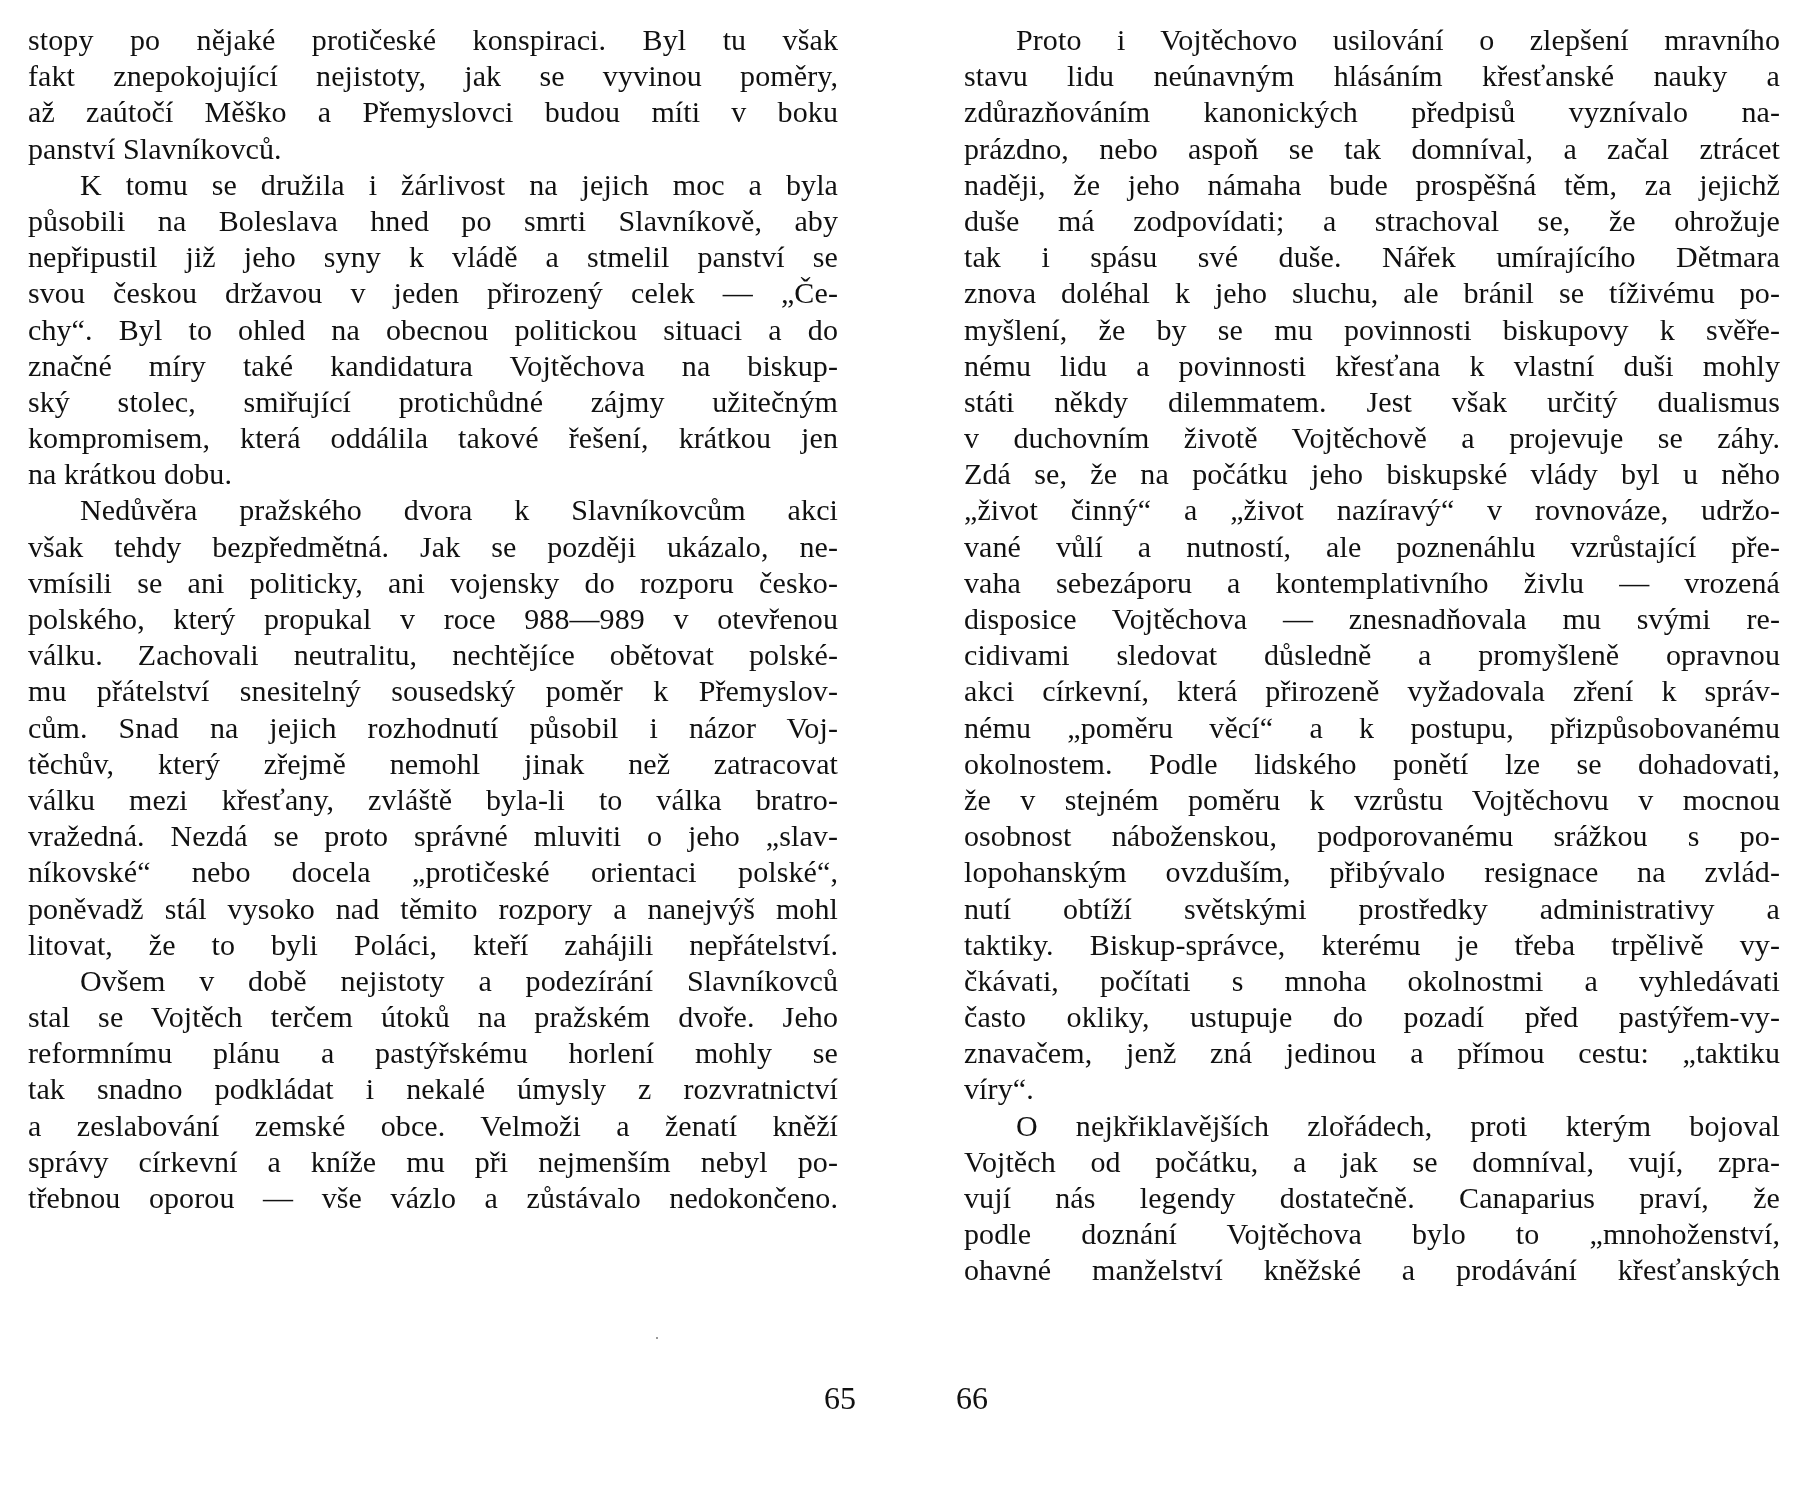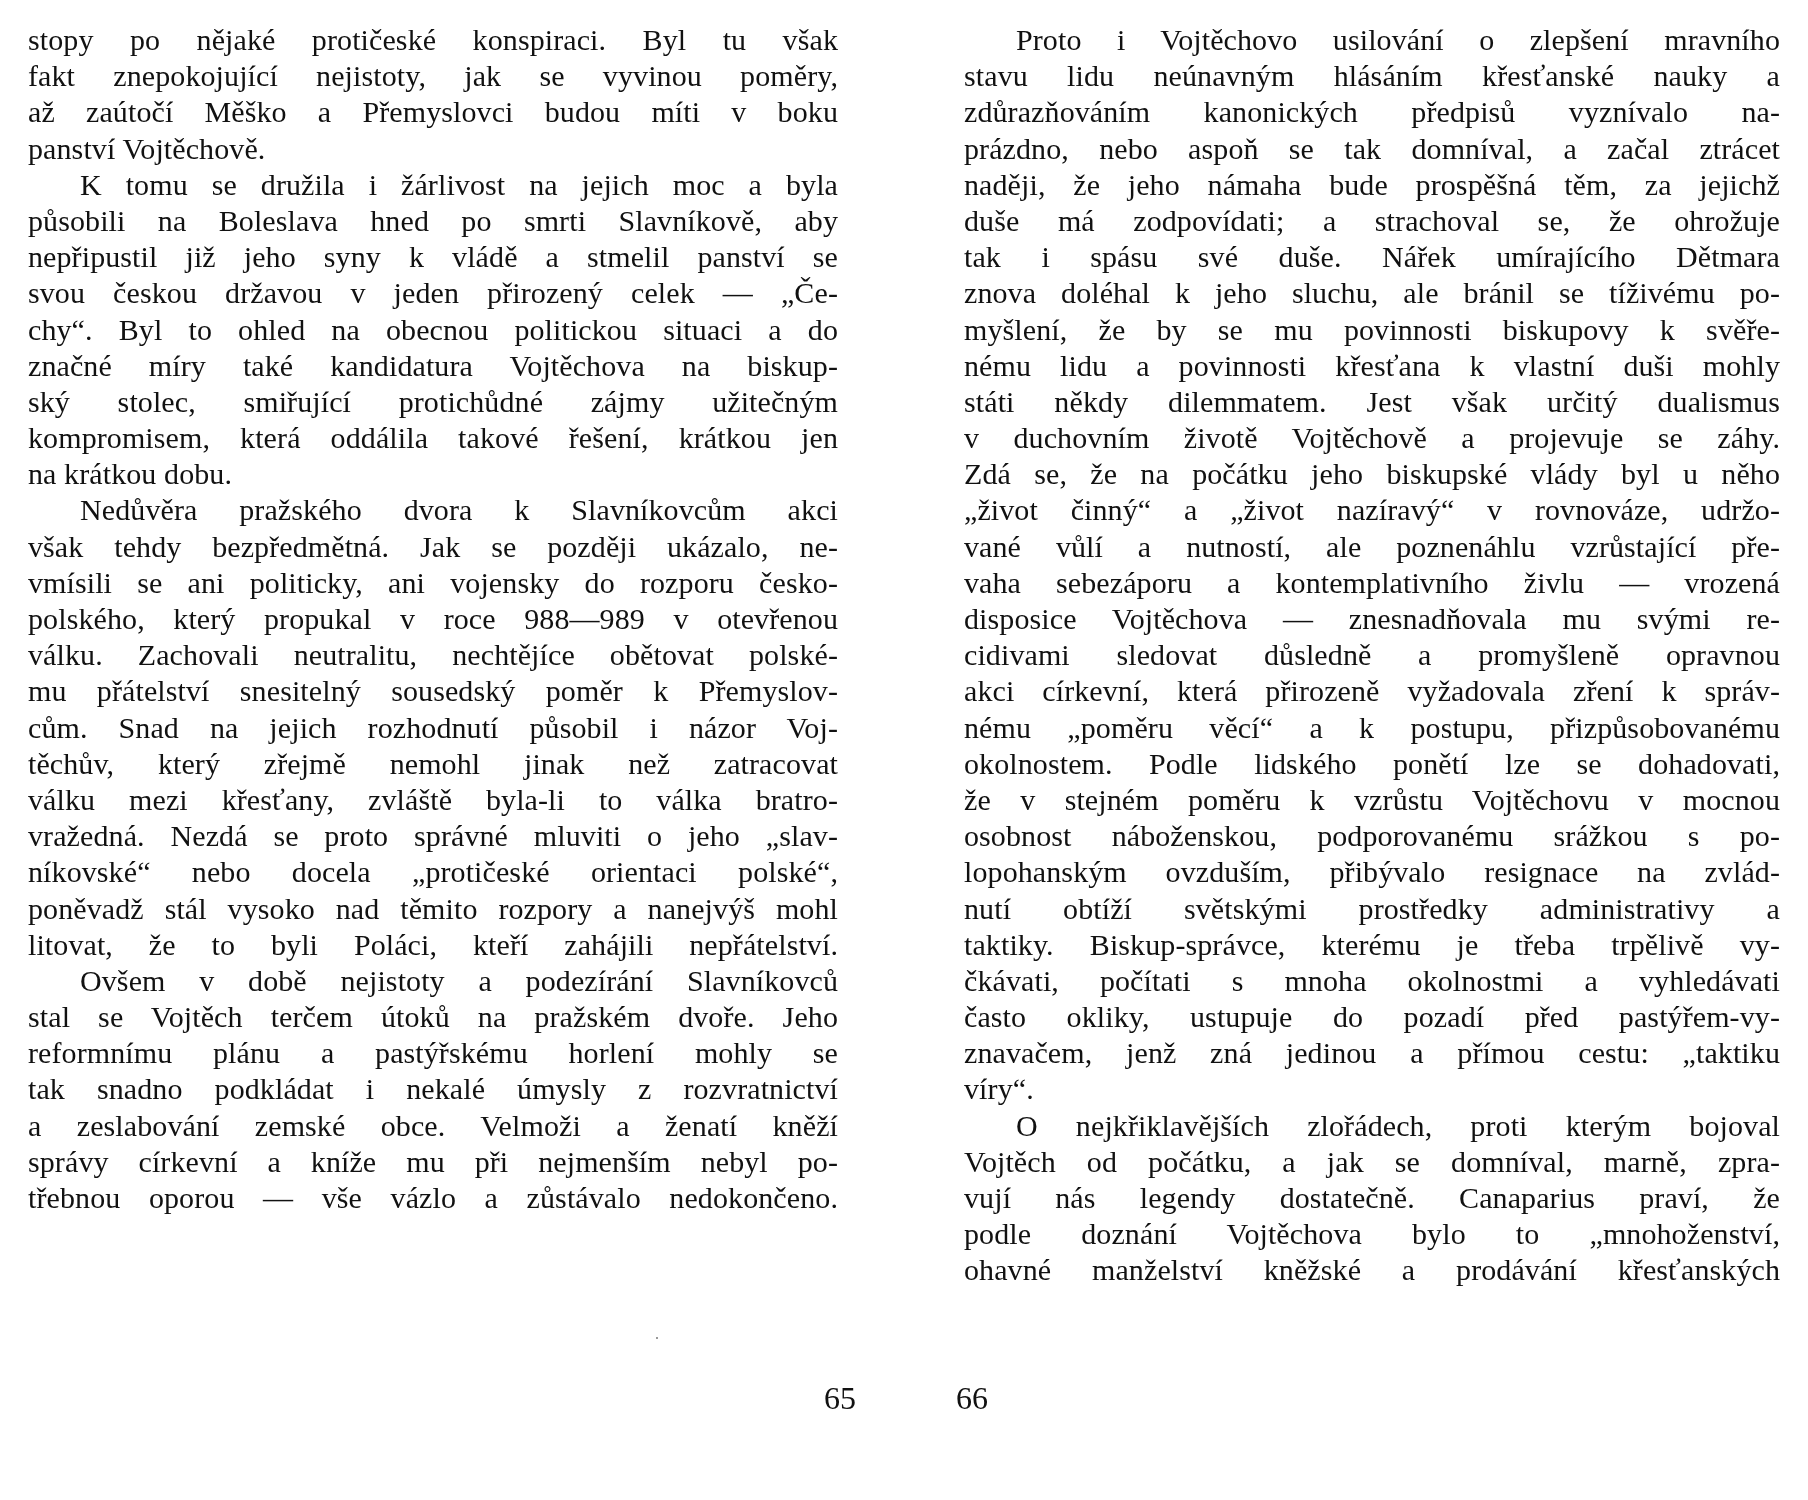--- a/index.html
+++ b/index.html
@@ -18,21 +18,21 @@
   .pagenum.right { left: 956px; }
   .speck { position: absolute; left: 656px; top: 1337px; width: 2px; height: 2px; background: #777; border-radius: 1px; }
 </style>
 </head>
 <body>
 
 <div class="page left" id="left-page">
     <span class="line">stopy po nějaké protičeské konspiraci. Byl tu však</span>
     <span class="line">fakt znepokojující nejistoty, jak se vyvinou poměry,</span>
     <span class="line">až zaútočí Měško a Přemyslovci budou míti v boku</span>
-    <span class="line last">panství Vojtěchově.</span>
+    <span class="line last">panství Slavníkovců.</span>
     <span class="line indent">K tomu se družila i žárlivost na jejich moc a byla</span>
     <span class="line">působili na Boleslava hned po smrti Slavníkově, aby</span>
     <span class="line">nepřipustil již jeho syny k vládě a stmelil panství se</span>
     <span class="line">svou českou državou v jeden přirozený celek — „Če-</span>
     <span class="line">chy“. Byl to ohled na obecnou politickou situaci a do</span>
     <span class="line">značné míry také kandidatura Vojtěchova na biskup-</span>
     <span class="line">ský stolec, smiřující protichůdné zájmy užitečným</span>
     <span class="line">kompromisem, která oddálila takové řešení, krátkou jen</span>
     <span class="line last">na krátkou dobu.</span>
     <span class="line indent">Nedůvěra pražského dvora k Slavníkovcům akci</span>
@@ -84,18 +84,18 @@
     <span class="line">že v stejném poměru k vzrůstu Vojtěchovu v mocnou</span>
     <span class="line">osobnost náboženskou, podporovanému srážkou s po-</span>
     <span class="line">lopohanským ovzduším, přibývalo resignace na zvlád-</span>
     <span class="line">nutí obtíží světskými prostředky administrativy a</span>
     <span class="line">taktiky. Biskup-správce, kterému je třeba trpělivě vy-</span>
     <span class="line">čkávati, počítati s mnoha okolnostmi a vyhledávati</span>
     <span class="line">často okliky, ustupuje do pozadí před pastýřem-vy-</span>
     <span class="line">znavačem, jenž zná jedinou a přímou cestu: „taktiku</span>
     <span class="line last">víry“.</span>
     <span class="line indent">O nejkřiklavějších zlořádech, proti kterým bojoval</span>
-    <span class="line">Vojtěch od počátku, a jak se domníval, marně, zpra-</span>
+    <span class="line">Vojtěch od počátku, a jak se domníval, vují, zpra-</span>
     <span class="line">vují nás legendy dostatečně. Canaparius praví, že</span>
     <span class="line">podle doznání Vojtěchova bylo to „mnohoženství,</span>
     <span class="line">ohavné manželství kněžské a prodávání křesťanských</span>
   </div>
 <div class="pagenum right">66</div>
 
 </body></html>

